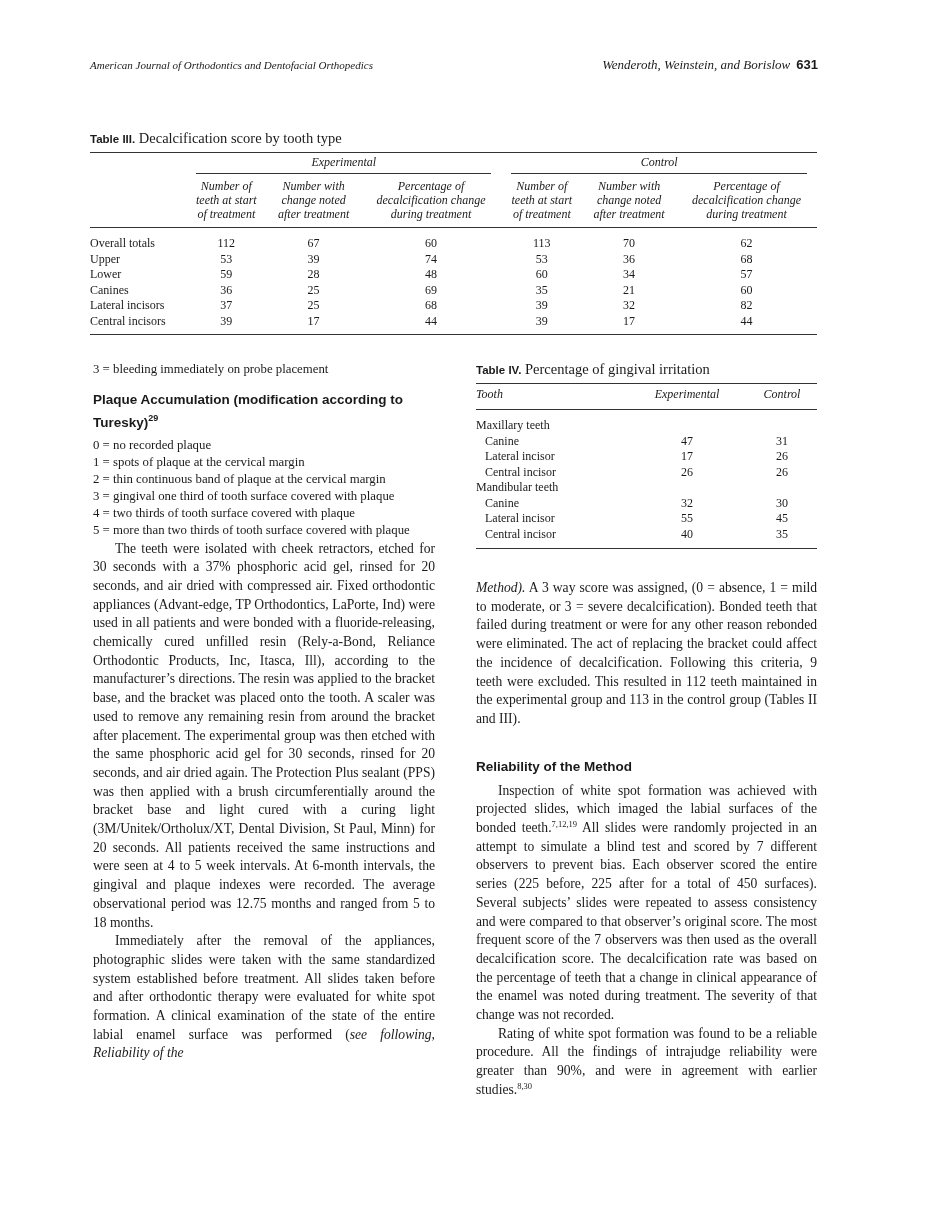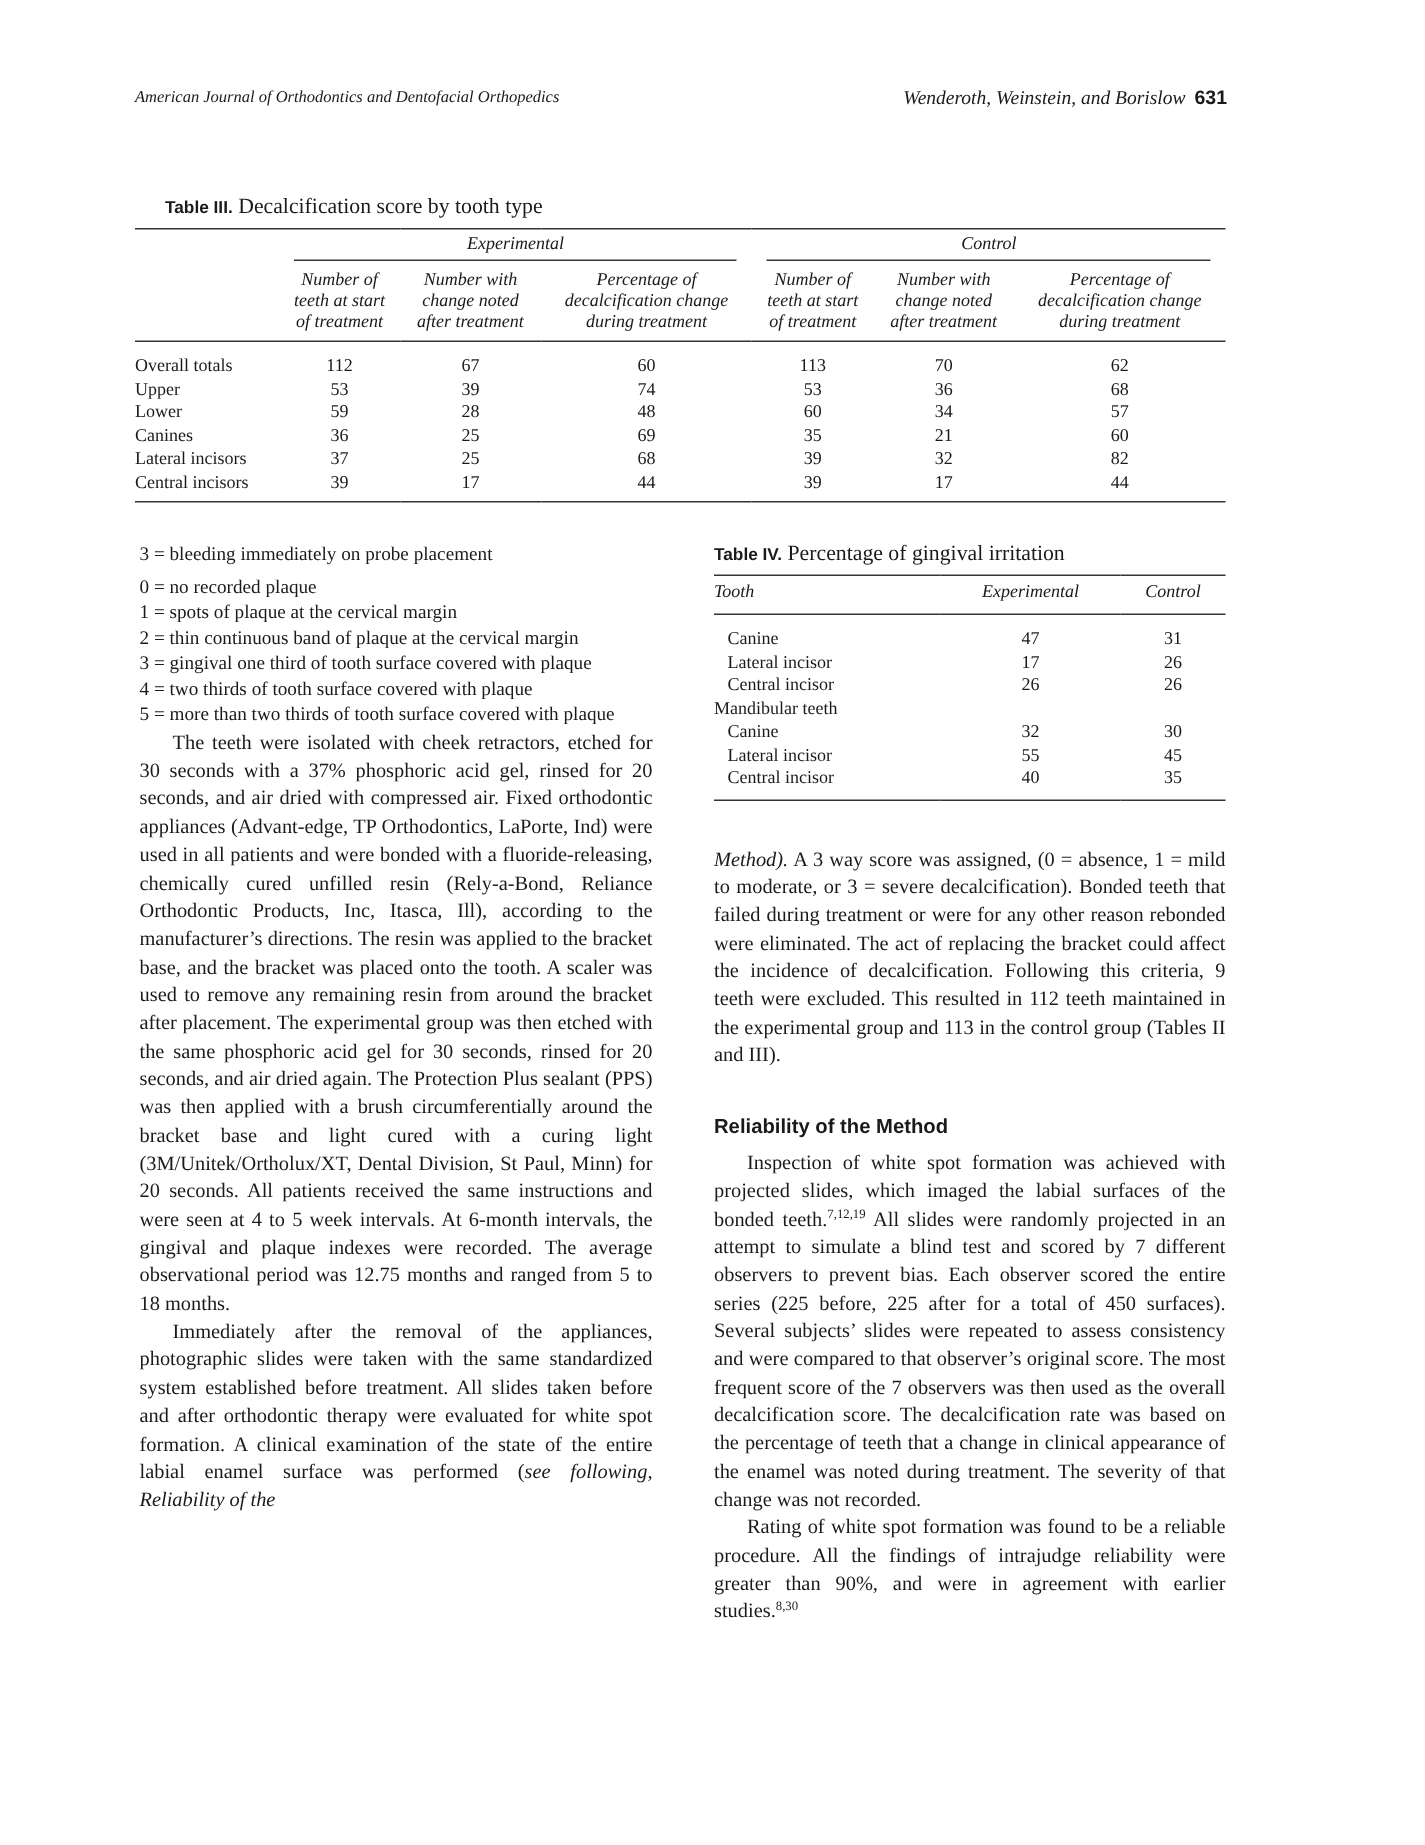--- a/index.html
+++ b/index.html
@@ -6,21 +6,21 @@
   body { width: 950px; height: 1230px; position: relative; color: #1a1a1a; font-family: "Liberation Serif", serif; overflow: hidden; }
   .hdr-left { position: absolute; left: 90px; top: 57px; font-style: italic; font-size: 11px; line-height: 16px; }
   .hdr-left .up { font-style: normal; }
   .hdr-right { position: absolute; right: 132px; top: 57px; font-style: italic; font-size: 13px; }
   .hdr-right .pg { font-family: "Liberation Sans", sans-serif; font-style: normal; font-weight: bold; margin-left: 6px; }
 
   .tcap { font-size: 14.5px; }
   .tcap .lab { font-family: "Liberation Sans", sans-serif; font-weight: bold; font-size: 11.5px; }
 
   
-  #t3cap { position: absolute; left: 90px; top: 130px; margin-left: 20px; }
+  #t3cap { position: absolute; left: 90px; top: 130px; }
   #t3 { position: absolute; left: 90px; top: 152px; width: 727px; border-collapse: collapse; font-size: 12px; }
   #t3 { border-top: 1px solid #333; border-bottom: 1.5px solid #333; }
   #t3 th { font-weight: normal; font-style: italic; text-align: center; padding: 0; }
   #t3 .grp th.g span { display: block; border-bottom: 1px solid #333; margin: 0 10px 0 10px; padding: 2px 0 3px 0; }
   #t3 .sub th { line-height: 14px; padding: 5px 2px 6px 2px; border-bottom: 1.5px solid #333; }
   #t3 td { padding: 0; line-height: 15.5px; text-align: center; }
   #t3 td.rl { text-align: left; width: 96px; }
   #t3 tbody tr:first-child td { padding-top: 8px; }
   #t3 tbody tr:last-child td { padding-bottom: 5px; }
 
@@ -161,20 +161,23 @@
         <td>17</td>
         <td>44</td>
       </tr>
     </tbody>
 </table>
 
 <div class="lcol" style="top:361px;">
   <div class="list" id="gingival-list">
       <div>3 = bleeding immediately on probe placement</div>
     </div>
+  <div class="sech" style="margin-top:12px;">
+    <span>Plaque Accumulation (modification according to Turesky)</span><sup>29</sup>
+  </div>
   <div class="list" id="plaque-list" style="margin-top:5px;">
       <div>0 = no recorded plaque</div>
       <div>1 = spots of plaque at the cervical margin</div>
       <div>2 = thin continuous band of plaque at the cervical margin</div>
       <div>3 = gingival one third of tooth surface covered with plaque</div>
       <div>4 = two thirds of tooth surface covered with plaque</div>
       <div>5 = more than two thirds of tooth surface covered with plaque</div>
     </div>
   <p class="para" style="margin-top:1px;">The teeth were isolated with cheek retractors, etched for 30 seconds with a 37% phosphoric acid gel, rinsed for 20 seconds, and air dried with compressed air. Fixed orthodontic appliances (Advant-edge, TP Orthodontics, LaPorte, Ind) were used in all patients and were bonded with a fluoride-releasing, chemically cured unfilled resin (Rely-a-Bond, Reliance Orthodontic Products, Inc, Itasca, Ill), according to the manufacturer’s directions. The resin was applied to the bracket base, and the bracket was placed onto the tooth. A scaler was used to remove any remaining resin from around the bracket after placement. The experimental group was then etched with the same phosphoric acid gel for 30 seconds, rinsed for 20 seconds, and air dried again. The Protection Plus sealant (PPS) was then applied with a brush circumferentially around the bracket base and light cured with a curing light (3M/Unitek/Ortholux/XT, Dental Division, St Paul, Minn) for 20 seconds. All patients received the same instructions and were seen at 4 to 5 week intervals. At 6-month intervals, the gingival and plaque indexes were recorded. The average observational period was 12.75 months and ranged from 5 to 18 months.</p>
   <p class="para"><span>Immediately after the removal of the appliances, photographic slides were taken with the same standardized system established before treatment. All slides taken before and after orthodontic therapy were evaluated for white spot formation. A clinical examination of the state of the entire labial enamel surface was performed (</span><i>see following, Reliability of the</i></p>
@@ -188,20 +191,25 @@
   <table id="t4">
     <thead>
       <tr>
         <th class="c1">Tooth</th>
         <th class="c2">Experimental</th>
         <th class="c3">Control</th>
       </tr>
     </thead>
     <tbody id="t4-body">
         <tr>
+          <td class="c1">Maxillary teeth</td>
+          <td class="c2"></td>
+          <td class="c3"></td>
+        </tr>
+        <tr>
           <td class="c1 ind">Canine</td>
           <td class="c2">47</td>
           <td class="c3">31</td>
         </tr>
         <tr>
           <td class="c1 ind">Lateral incisor</td>
           <td class="c2">17</td>
           <td class="c3">26</td>
         </tr>
         <tr>

